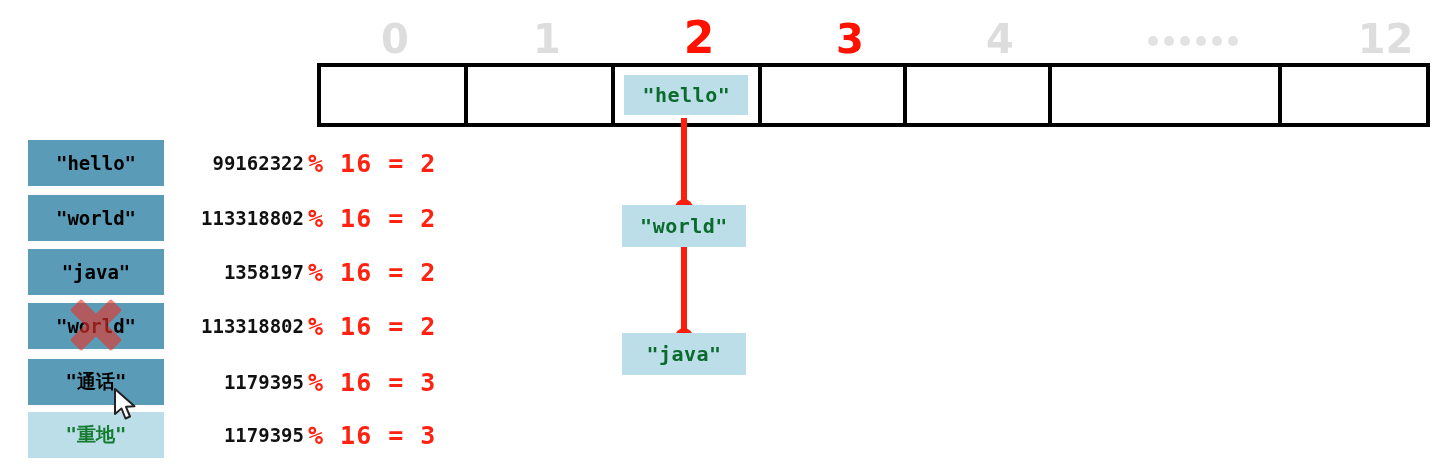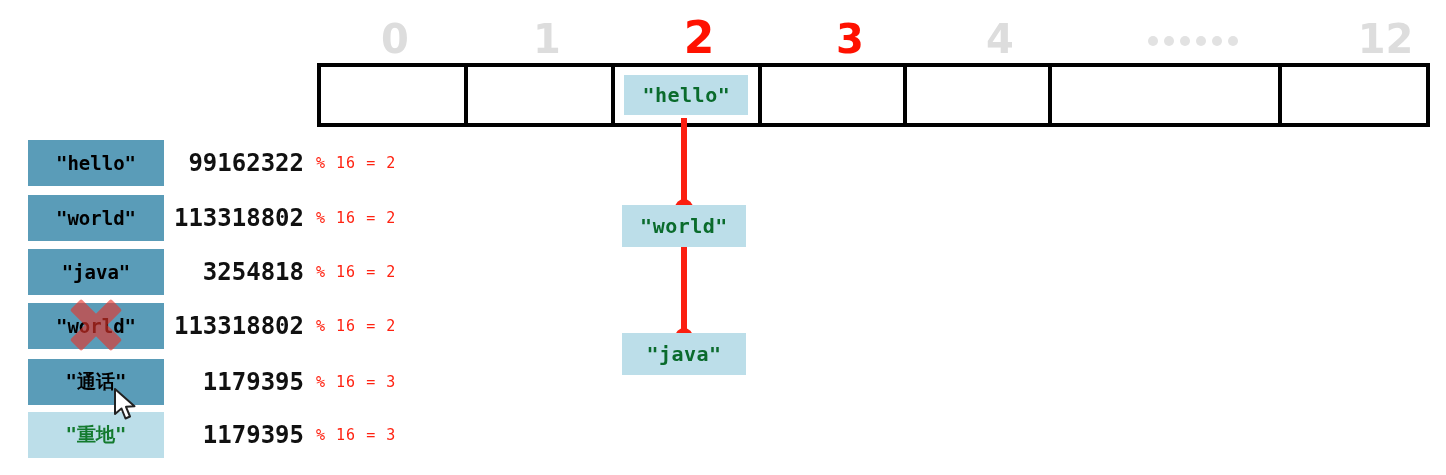--- a/index.html
+++ b/index.html
@@ -97,34 +97,34 @@
 
   .hashnum {
     position: absolute;
     left: 172px;
     width: 132px;
     height: 46px;
     display: flex;
     align-items: center;
     justify-content: flex-end;
     font-family: "DejaVu Sans Mono", monospace;
-    font-size: 24px;
+    font-size: 19px;
     font-weight: bold;
     color: #111111;
     white-space: nowrap;
   }
   .modexpr {
     position: absolute;
-    left: 316px;
+    left: 308px;
     height: 46px;
     display: flex;
     align-items: center;
     font-family: "DejaVu Sans Mono", monospace;
-    font-size: 15px;
-    font-weight: normal;
+    font-size: 25px;
+    font-weight: bold;
     color: #ff2211;
     white-space: nowrap;
     letter-spacing: 1px;
   }
 
   
   .xmark {
     position: absolute;
     pointer-events: none;
     width: 58px;
@@ -209,21 +209,21 @@
     </div>
 
   <div id="entry-list">
       <div class="chip dark" style="top: 140px;">"hello"</div>
       <div class="hashnum" style="top: 140px;">99162322</div>
       <div class="modexpr" style="top: 140px;">% 16 = 2</div>
       <div class="chip dark" style="top: 195px;">"world"</div>
       <div class="hashnum" style="top: 195px;">113318802</div>
       <div class="modexpr" style="top: 195px;">% 16 = 2</div>
       <div class="chip dark" style="top: 249px;">"java"</div>
-      <div class="hashnum" style="top: 249px;">3254818</div>
+      <div class="hashnum" style="top: 249px;">1358197</div>
       <div class="modexpr" style="top: 249px;">% 16 = 2</div>
       <div class="chip dark" style="top: 303px;">"world"</div>
       <div class="xmark" style="left: 67px; top: 296px;"></div>
       <div class="hashnum" style="top: 303px;">113318802</div>
       <div class="modexpr" style="top: 303px;">% 16 = 2</div>
       <div class="chip dark" style="top: 359px;">"通话"</div>
       <div class="hashnum" style="top: 359px;">1179395</div>
       <div class="modexpr" style="top: 359px;">% 16 = 3</div>
       <div class="chip light" style="top: 412px;">"重地"</div>
       <div class="hashnum" style="top: 412px;">1179395</div>

